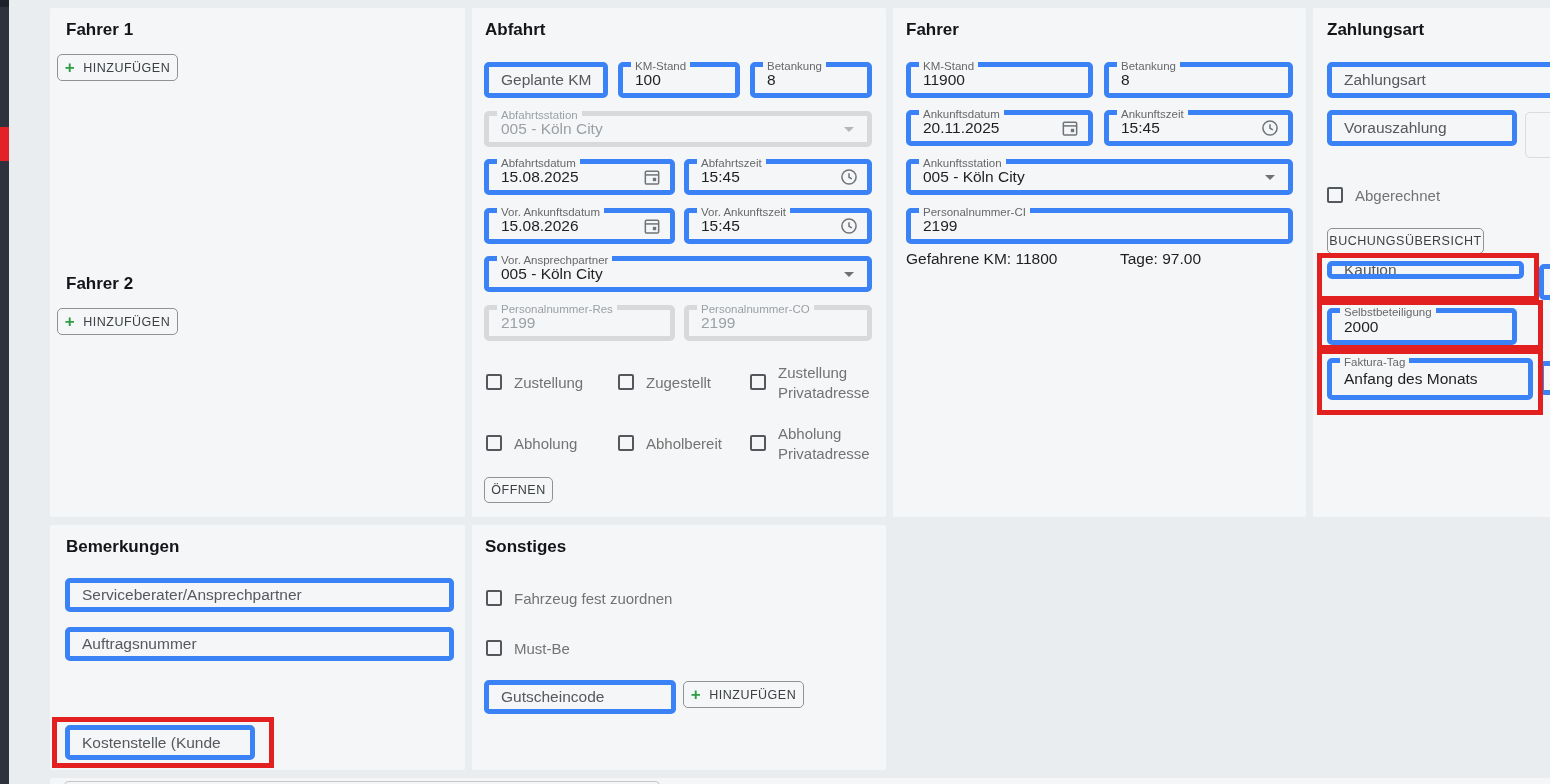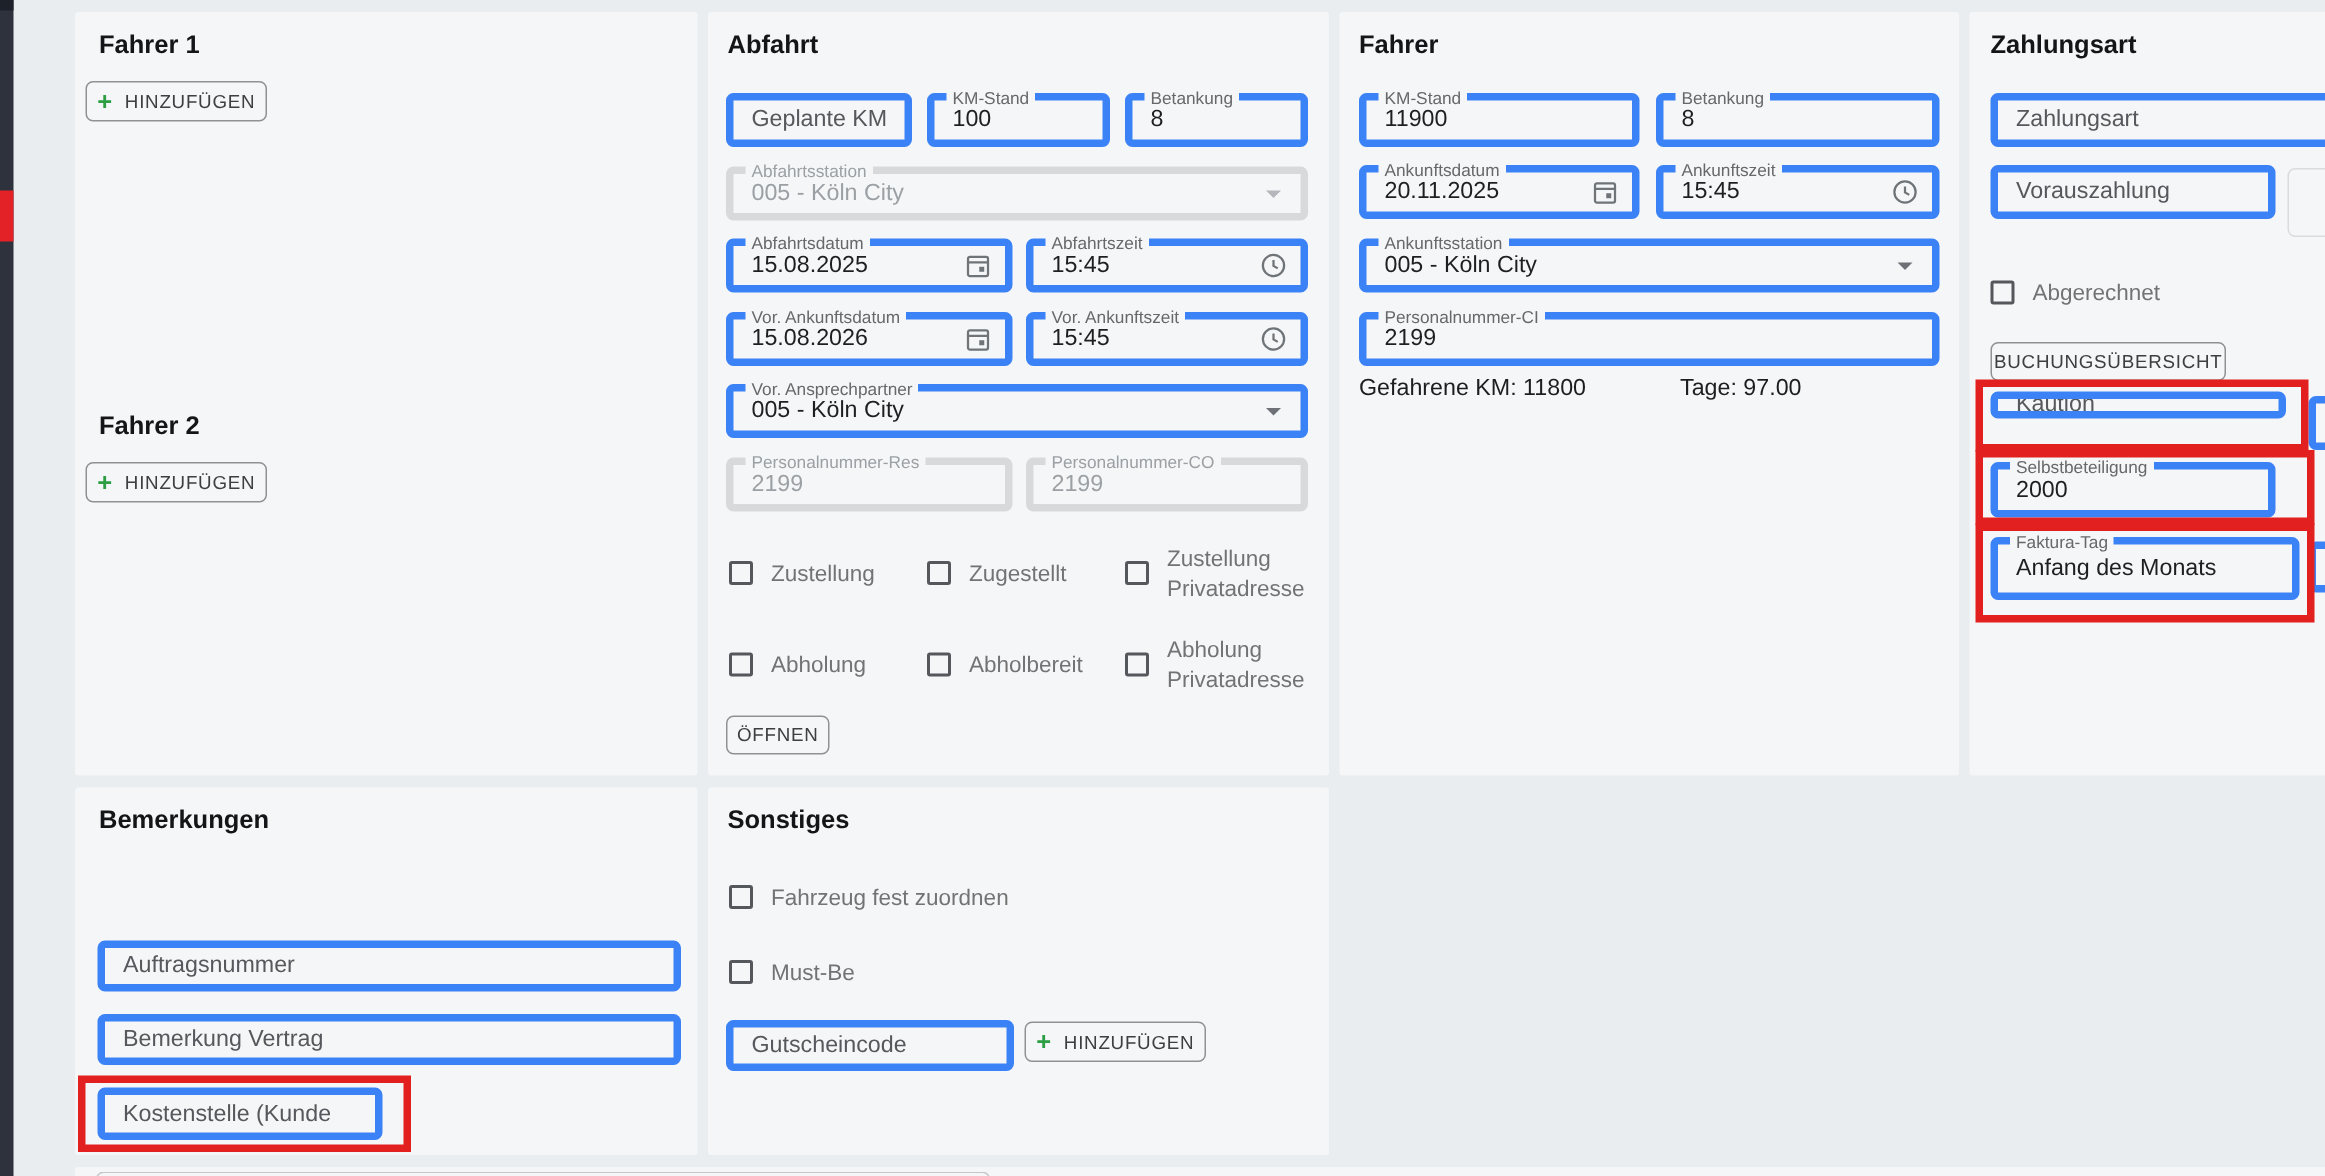--- a/index.html
+++ b/index.html
@@ -253,25 +253,25 @@
     <div class="fld" style="left:226px;top:353px;width:120px;height:34px"></div>
 
     <div class="redbox" style="left:4px;top:245px;width:222px;height:48px"></div>
     <div class="redbox" style="left:4px;top:292px;width:226px;height:50px"></div>
     <div class="redbox" style="left:4px;top:341px;width:226px;height:66px"></div>
   </div>
 
   <div class="panel" style="left:10px;top:525px;width:415px;height:245px">
     <div class="h" style="left:16px;top:12px">Bemerkungen</div>
 
+    <div class="fld" style="left:15px;top:53px;width:389px;height:34px">
+      <input placeholder="Serviceberater/Ansprechpartner" style="">
+    </div>
     <div class="fld" style="left:15px;top:102px;width:389px;height:34px">
       <input placeholder="Auftragsnummer" style="">
-    </div>
-    <div class="fld" style="left:15px;top:151px;width:389px;height:34px">
-      <input placeholder="Bemerkung Vertrag" style="">
     </div>
     <div class="fld" style="left:15px;top:200px;width:190px;height:35px">
       <input placeholder="Kostenstelle (Kunde)" style="">
     </div>
     <div class="redbox" style="left:2px;top:192px;width:222px;height:51px"></div>
   </div>
 
   <div class="panel" style="left:432px;top:525px;width:414px;height:245px">
     <div class="h" style="left:13px;top:12px">Sonstiges</div>
 

